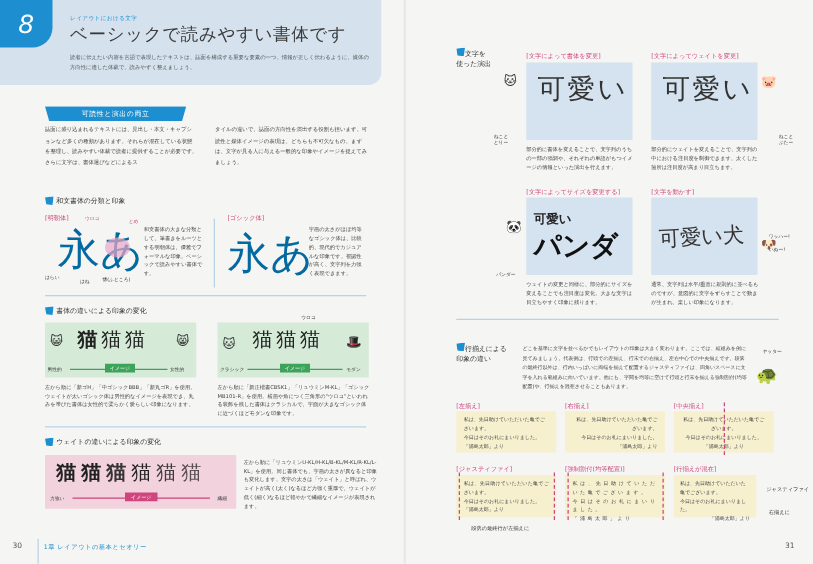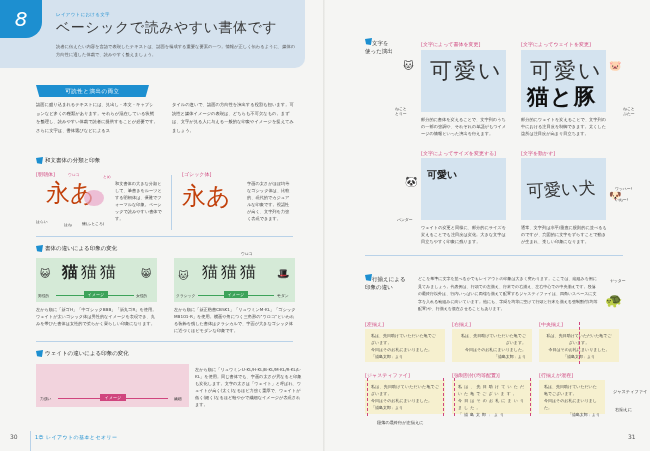--- a/index.html
+++ b/index.html
@@ -12,21 +12,21 @@
 .badge{position:absolute;left:0;top:0;width:42px;height:38px;background:#1d8fd0;border-radius:0 0 16px 0;color:#fff;font-size:20px;display:flex;align-items:center;justify-content:center;font-style:italic;font-family:"DejaVu Sans",sans-serif}
 .kicker{position:absolute;left:56px;top:12px;font-size:4.5px;color:#1d8fd0;letter-spacing:.3px}
 .htitle{position:absolute;left:56px;top:19px;font-size:14px;color:#3a3a3a;letter-spacing:.5px}
 .hdesc{position:absolute;left:56px;top:43px;font-size:4.3px;color:#555;line-height:8px;width:240px}
 .sec-band{position:absolute;left:36px;top:85px;width:113px;height:12px;background:#1d8fd0;clip-path:polygon(0 0,100% 0,97% 100%,3% 100%);color:#fff;font-size:5.5px;display:flex;align-items:center;justify-content:center;letter-spacing:.5px}
 .body-col{position:absolute;font-size:4.3px;line-height:8.5px;color:#444}
 .subhead{position:absolute;font-size:5.5px;color:#333;display:flex;align-items:center;gap:2px}
 .flag{width:7px;height:7px;background:#1d8fd0;clip-path:polygon(0 15%,100% 0,85% 100%,15% 90%);display:inline-block}
 .rule{position:absolute;height:1px;background:#b9d2e8}
 .label-pink{position:absolute;font-size:5px;color:#d0457e}
-.big-glyph{position:absolute;font-size:24px;color:#c2410c}
+.big-glyph{position:absolute;font-size:34px;color:#0369a1}
 .small-text{position:absolute;font-size:4.2px;line-height:7px;color:#444}
 .green-box{position:absolute;background:#d5ead7}
 .pink-box{position:absolute;background:#f2d3dd}
 .blue-box{position:absolute;background:#d4e3ef}
 .yellow-box{position:absolute;background:#f6f0cf}
 .arrow-line{position:absolute;height:1px}
 .img-tag{position:absolute;font-size:4px;color:#fff;display:flex;align-items:center;justify-content:center}
 .pagenum{position:absolute;font-size:6px;color:#555}
 .footer-chap{position:absolute;font-size:5px;color:#1d8fd0;letter-spacing:.4px}
 .cat{position:absolute;font-size:11px;color:#333}
@@ -105,20 +105,23 @@
   <div class="small-text" style="left:174px;top:306px;width:122px">左から順に「新正楷書CBSK1」「リュウミンM-KL」「ゴシックMB101-R」を使用。横画や角につく三角形の"ウロコ"といわれる装飾を残した書体はクラシカルで、字面が大きなゴシック体に近づくほどモダンな印象です。</div>
 
   <div class="rule" style="left:36px;top:341px;width:257px"></div>
 
   <div class="subhead" style="left:36px;top:350px">
     <span class="flag"></span>
     <span>ウェイトの違いによる印象の変化</span>
   </div>
 
   <div class="pink-box" style="left:36px;top:364px;width:153px;height:43px">
+    <div style="position:absolute;left:9px;top:4px;font-size:16px;color:#222;letter-spacing:4px;font-family:'DejaVu Serif',serif">
+      <span style="font-weight:900">猫</span><span style="font-weight:bold">猫</span><span style="font-weight:bold;opacity:.9">猫</span><span>猫</span><span style="opacity:.85">猫</span><span style="opacity:.75">猫</span>
+    </div>
     <div class="tiny" style="left:4px;top:32px">力強い</div>
     <div class="arrow-line" style="left:22px;top:34px;width:110px;background:#d0457e"></div>
     <div class="img-tag" style="left:64px;top:30px;width:26px;height:7px;background:#d0457e">イメージ</div>
     <div class="tiny" style="left:138px;top:32px">繊細</div>
   </div>
   <div class="small-text" style="left:195px;top:366px;width:108px">左から順に「リュウミンU-KL/H-KL/B-KL/M-KL/R-KL/L-KL」を使用。同じ書体でも、字画の太さが異なると印象も変化します。文字の太さは「ウェイト」と呼ばれ、ウェイトが高く(太く)なるほど力強く重厚で、ウェイトが低く(細く)なるほど軽やかで繊細なイメージが表現されます。</div>
 
   <div class="pagenum" style="left:10px;top:433px">30</div>
   <div style="position:absolute;left:30px;top:431px;width:1px;height:20px;background:#b9d2e8"></div>
   <div class="footer-chap" style="left:35px;top:434px">1章 レイアウトの基本とセオリー</div>
@@ -137,30 +140,30 @@
     <div style="position:absolute;left:9px;top:6px;font-size:22px;color:#333;letter-spacing:2px">可愛い</div>
   </div>
   <div class="cat" style="left:78px;top:60px;font-size:10px">🐱</div>
   <div class="tiny" style="left:70px;top:106px;white-space:pre">ねこと
 とりー</div>
   <div class="small-text" style="left:96px;top:116px;width:86px">部分的に書体を変えることで、文字列のうちの一部の強調や、それぞれの単語がもつイメージの情報といった演出を行えます。</div>
 
   <div class="label-pink" style="left:196px;top:41px">[文字によってウェイトを変更]</div>
   <div class="blue-box" style="left:196px;top:50px;width:85px;height:62px">
     <div style="position:absolute;left:9px;top:6px;font-size:22px;color:#333;letter-spacing:2px">可愛い</div>
-    <div style="position:absolute;left:6px;top:32px;font-size:22px;color:#111;font-weight:900;letter-spacing:1px">猫と豚</div>
   </div>
   <div class="cat" style="left:284px;top:60px;font-size:10px">🐷</div>
   <div class="tiny" style="left:298px;top:106px;white-space:pre">ねこと
 ぶたー</div>
   <div class="small-text" style="left:196px;top:116px;width:86px">部分的にウェイトを変えることで、文字列の中における注目度を制御できます。太くした箇所は注目度が高まり目立ちます。</div>
 
   <div class="label-pink" style="left:96px;top:150px">[文字によってサイズを変更する]</div>
   <div class="blue-box" style="left:96px;top:158px;width:85px;height:62px">
     <div style="position:absolute;left:6px;top:10px;font-size:10px;color:#222;font-weight:bold">可愛い</div>
+    <div style="position:absolute;left:6px;top:24px;font-size:22px;color:#111;font-weight:900">パンダ</div>
   </div>
   <div class="cat" style="left:80px;top:176px;font-size:10px">🐼</div>
   <div class="tiny" style="left:72px;top:217px">パンダー</div>
   <div class="small-text" style="left:96px;top:224px;width:86px">ウェイトの変更と同様に、部分的にサイズを変えることでも注目度は変化。大きな文字は目立ちやすく印象に残ります。</div>
 
   <div class="label-pink" style="left:196px;top:150px">[文字を動かす]</div>
   <div class="blue-box" style="left:196px;top:158px;width:85px;height:62px">
     <div style="position:absolute;left:6px;top:20px;font-size:17px;color:#333;transform:rotate(-3deg)">可愛い犬</div>
   </div>
   <div class="cat" style="left:284px;top:190px;font-size:10px">🐶</div>

